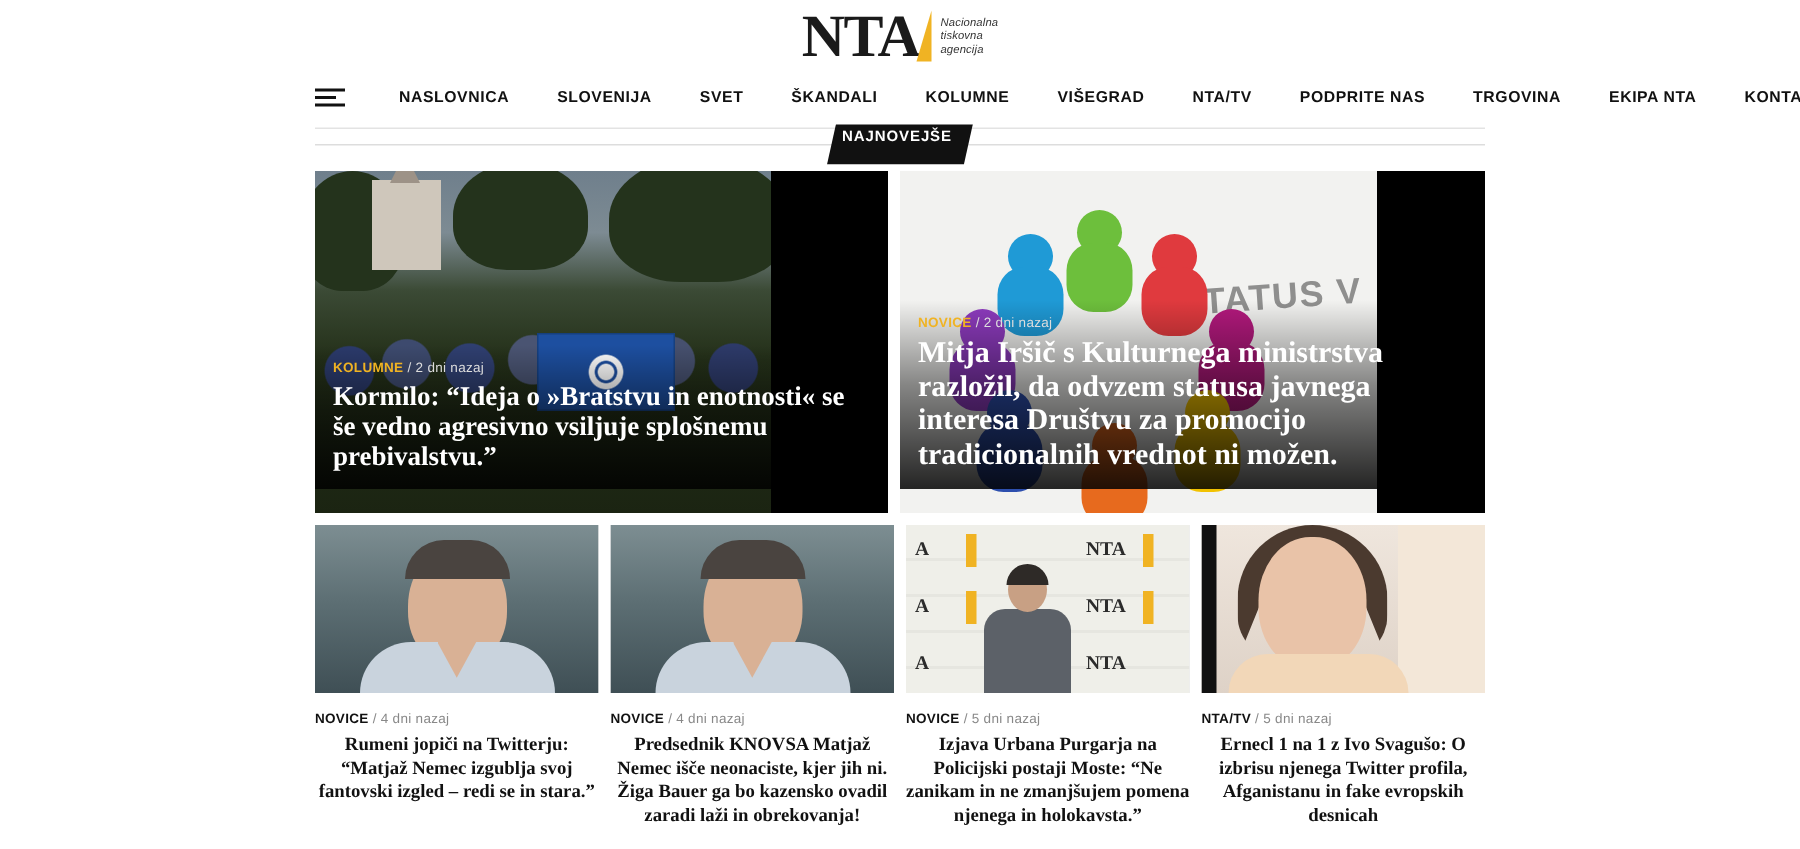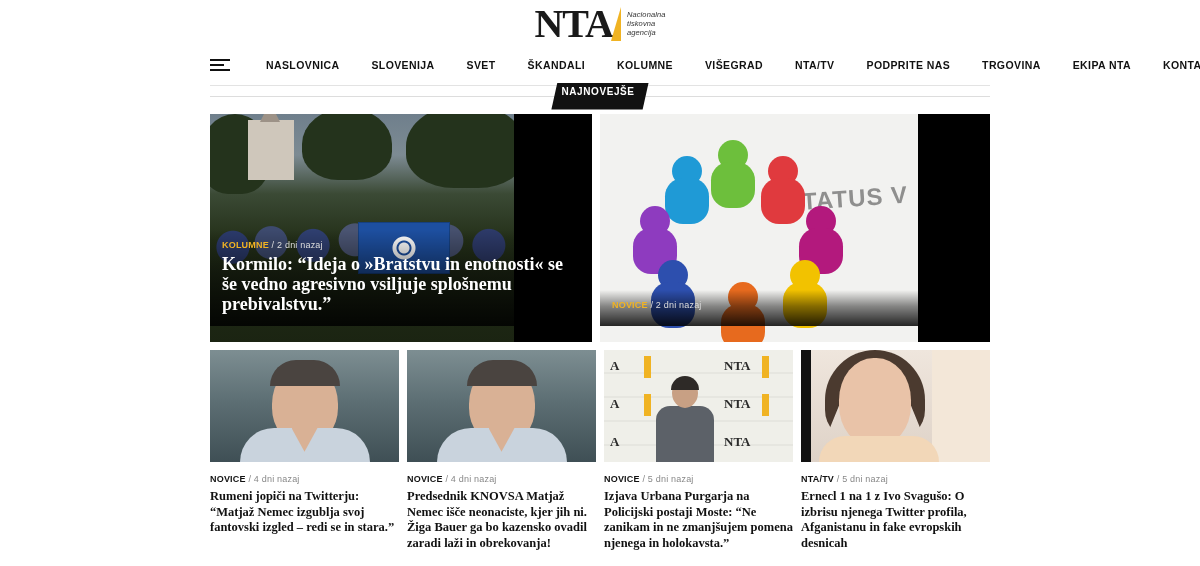--- a/index.html
+++ b/index.html
@@ -293,20 +293,21 @@
     letter-spacing: .2px;
   }
   .card .meta2 .cat { color: #111; font-weight: bold; }
   .card h3 {
     margin: 0;
     font-family: "Liberation Serif", serif;
     font-size: 12.5px;
     line-height: 1.25;
     color: #111;
     font-weight: bold;
+    text-align: center;
   }
 
   
   .th-man {
     position: absolute; inset: 0;
     background: linear-gradient(to bottom, #7d8e92 0%, #5d6f74 45%, #3f4f55 100%);
   }
   .th-man .face {
     position: absolute; left: 50%; top: 14px;
     width: 66px; height: 80px; margin-left: -33px;
@@ -490,20 +491,21 @@
           <span class="person" style="left:190px;top:146px;background:#f2c200;"></span>
           <span class="person" style="left:128px;top:168px;background:#e76a1e;"></span>
           <div class="blackbar"></div>
         </div>
         <div class="hero-overlay">
           <div class="meta">
             <span class="cat">NOVICE</span>
             <span> / </span>
             <span>2 dni nazaj</span>
           </div>
+          <h2 class="hero-title">Mitja Iršič s Kulturnega ministrstva razložil, da odvzem statusa javnega interesa Društvu za promocijo tradicionalnih vrednot ni možen.</h2>
         </div>
       </div>
     </div>
 
     <div class="cards">
 
       <div class="card">
         <div class="thumb">
           <div class="th-man">
             <span class="face"></span>

